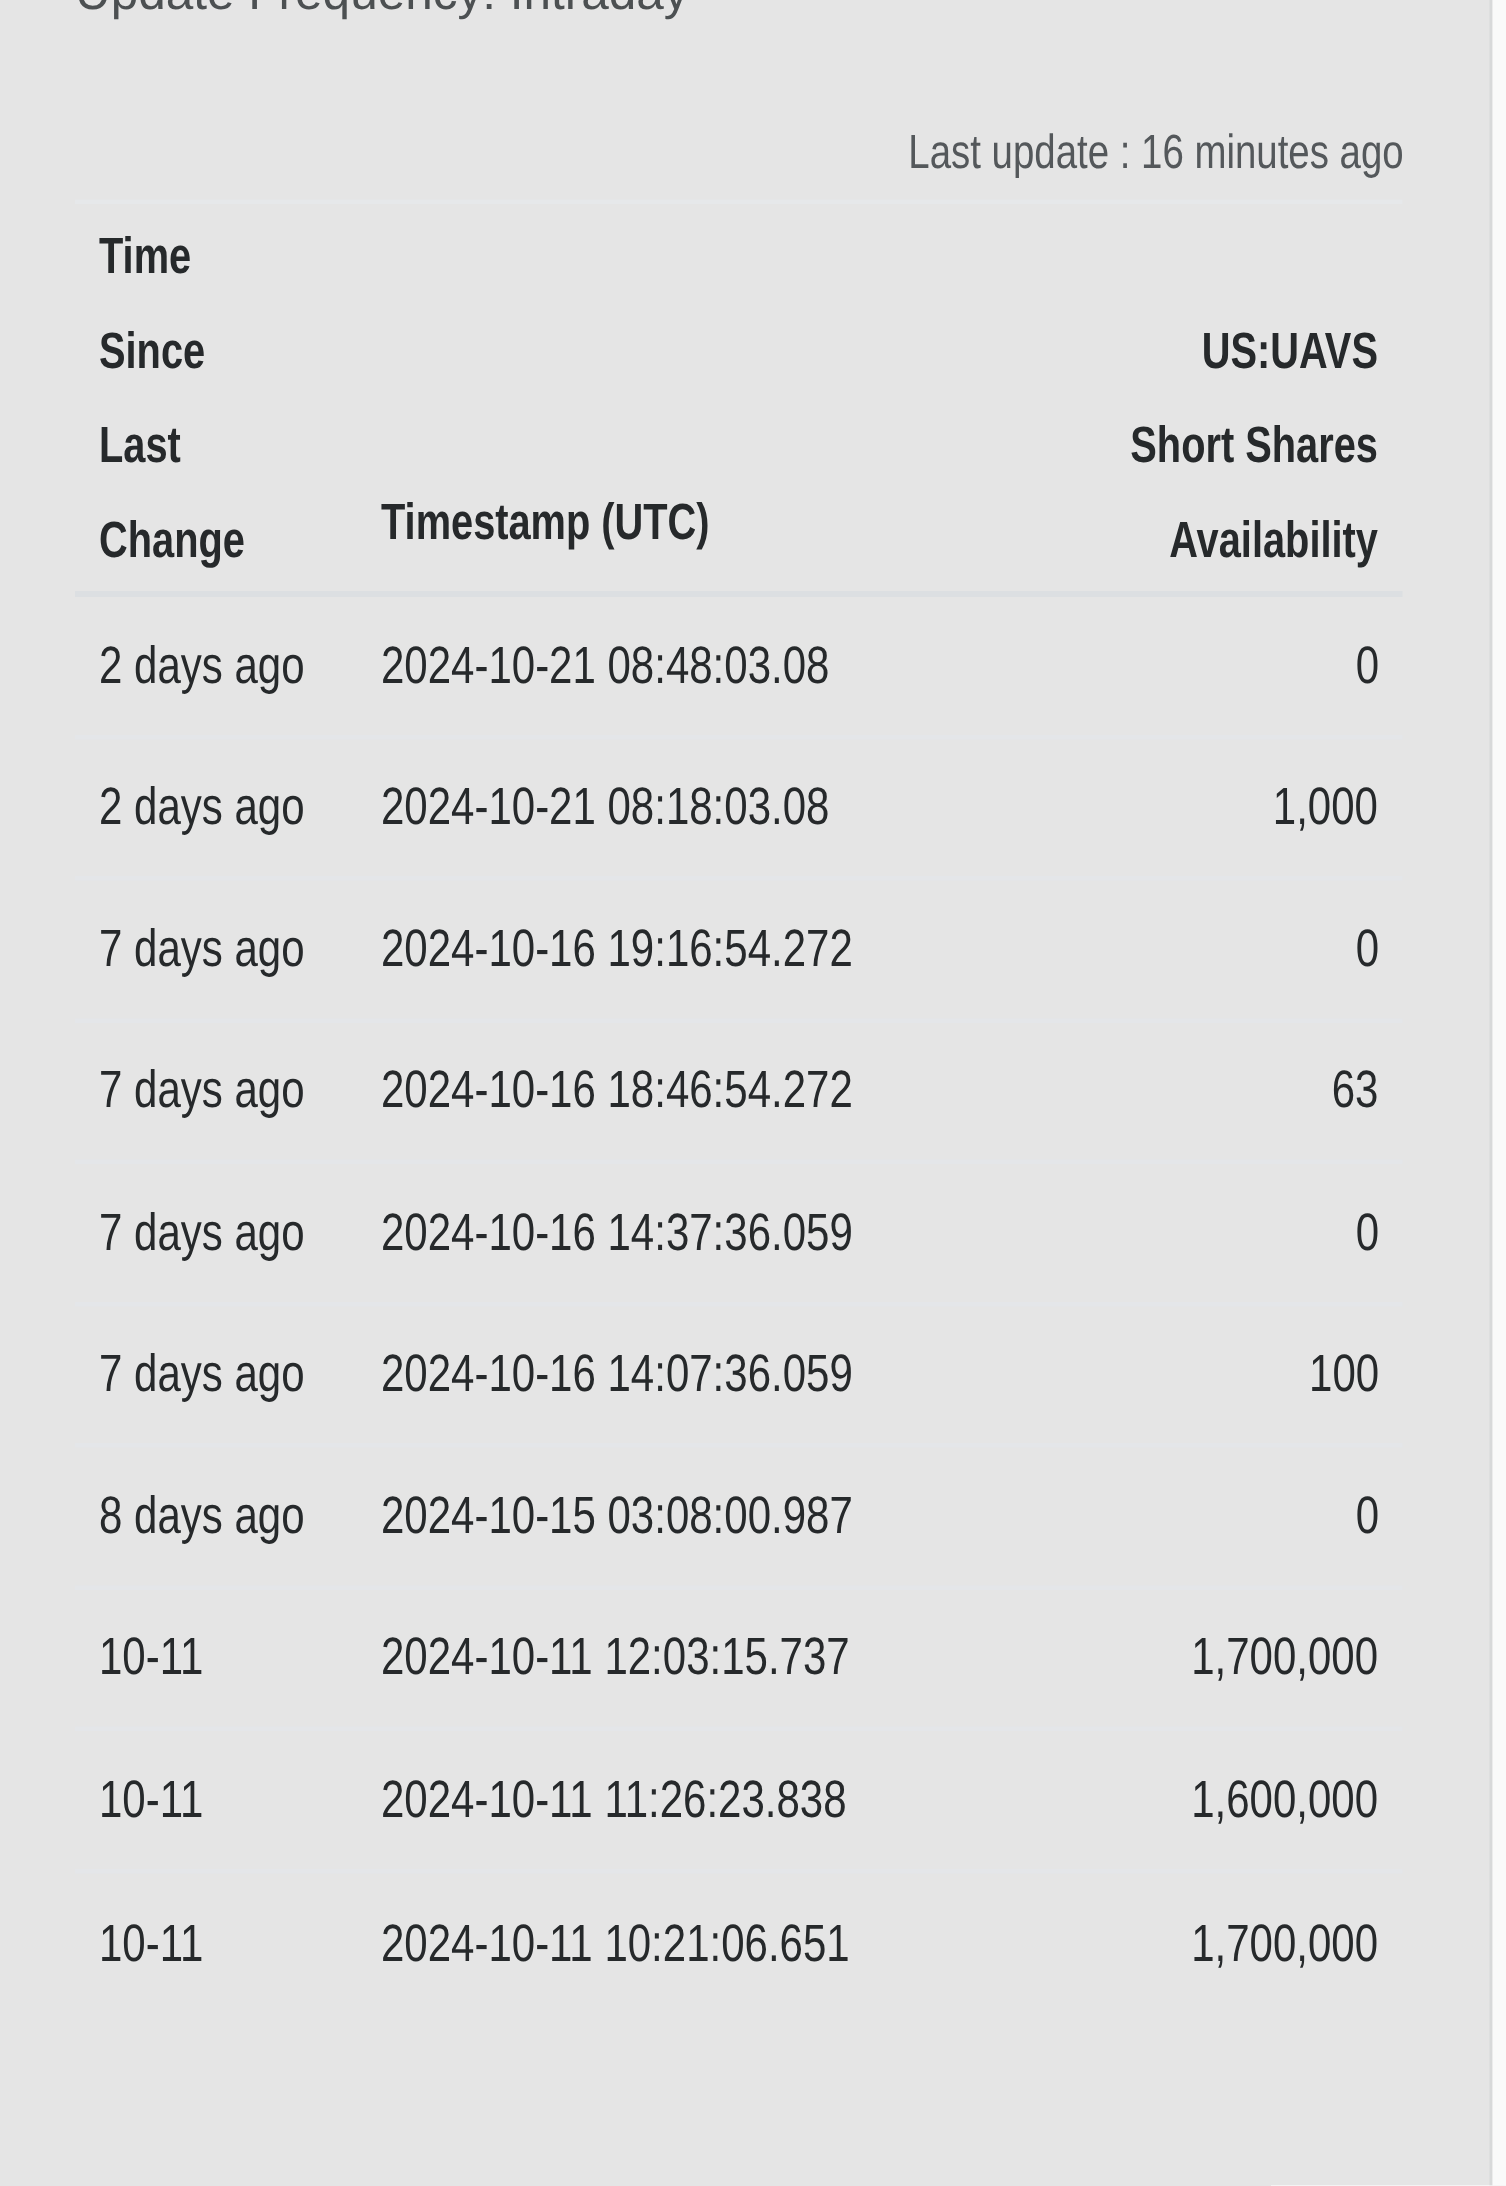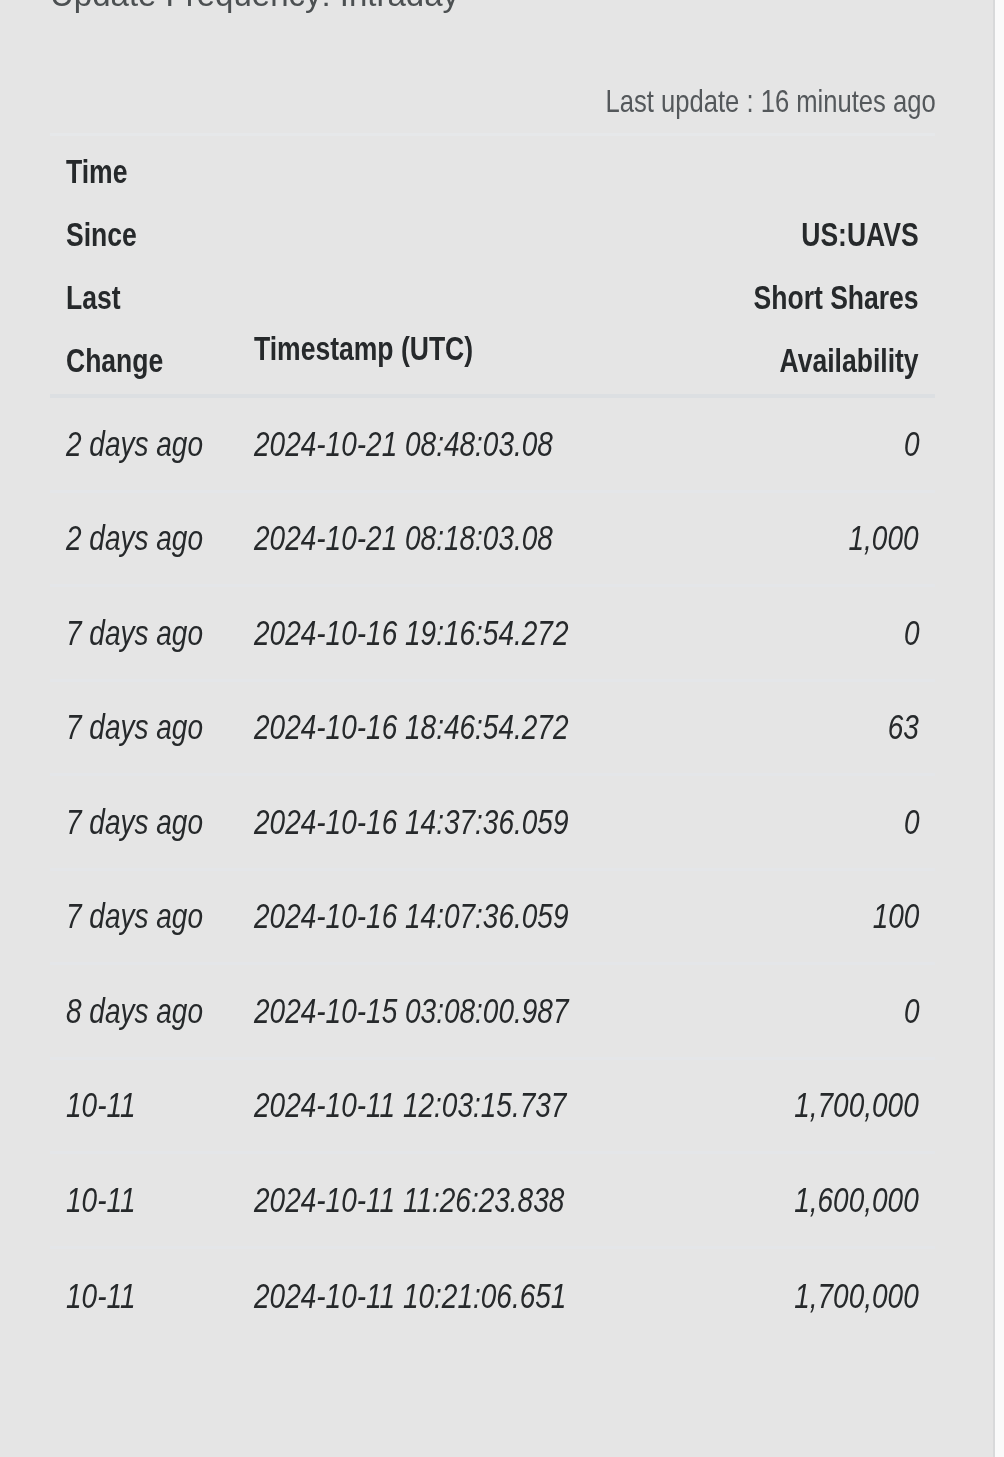--- a/index.html
+++ b/index.html
@@ -125,21 +125,20 @@
     width: 885px;
     height: 4px;
     background: #dcdfe2;
   }
 
   .tbody {
     position: absolute;
     top: 274px;
     left: 0;
     width: 885px;
-    font-style: italic;
   }
 
   .row {
     position: relative;
     height: 94.5px;
     border-bottom: 3px solid #e4e6e9;
     box-sizing: border-box;
   }
   .row:last-child {
     border-bottom: none;

